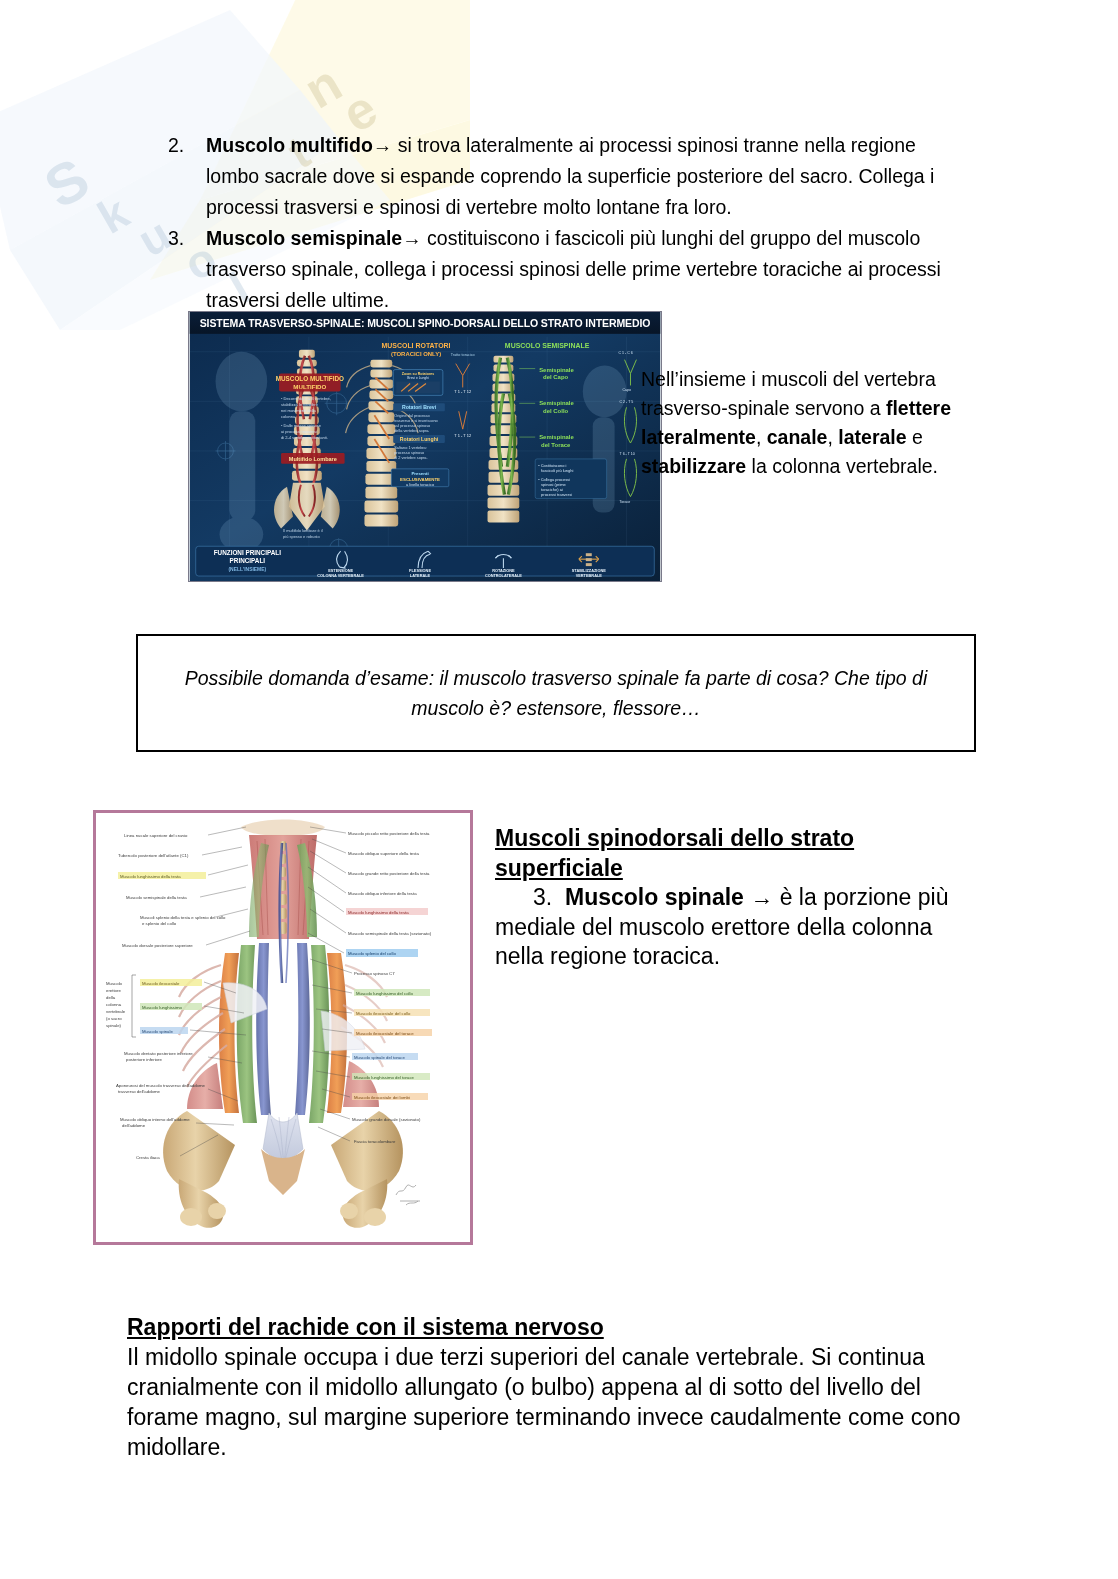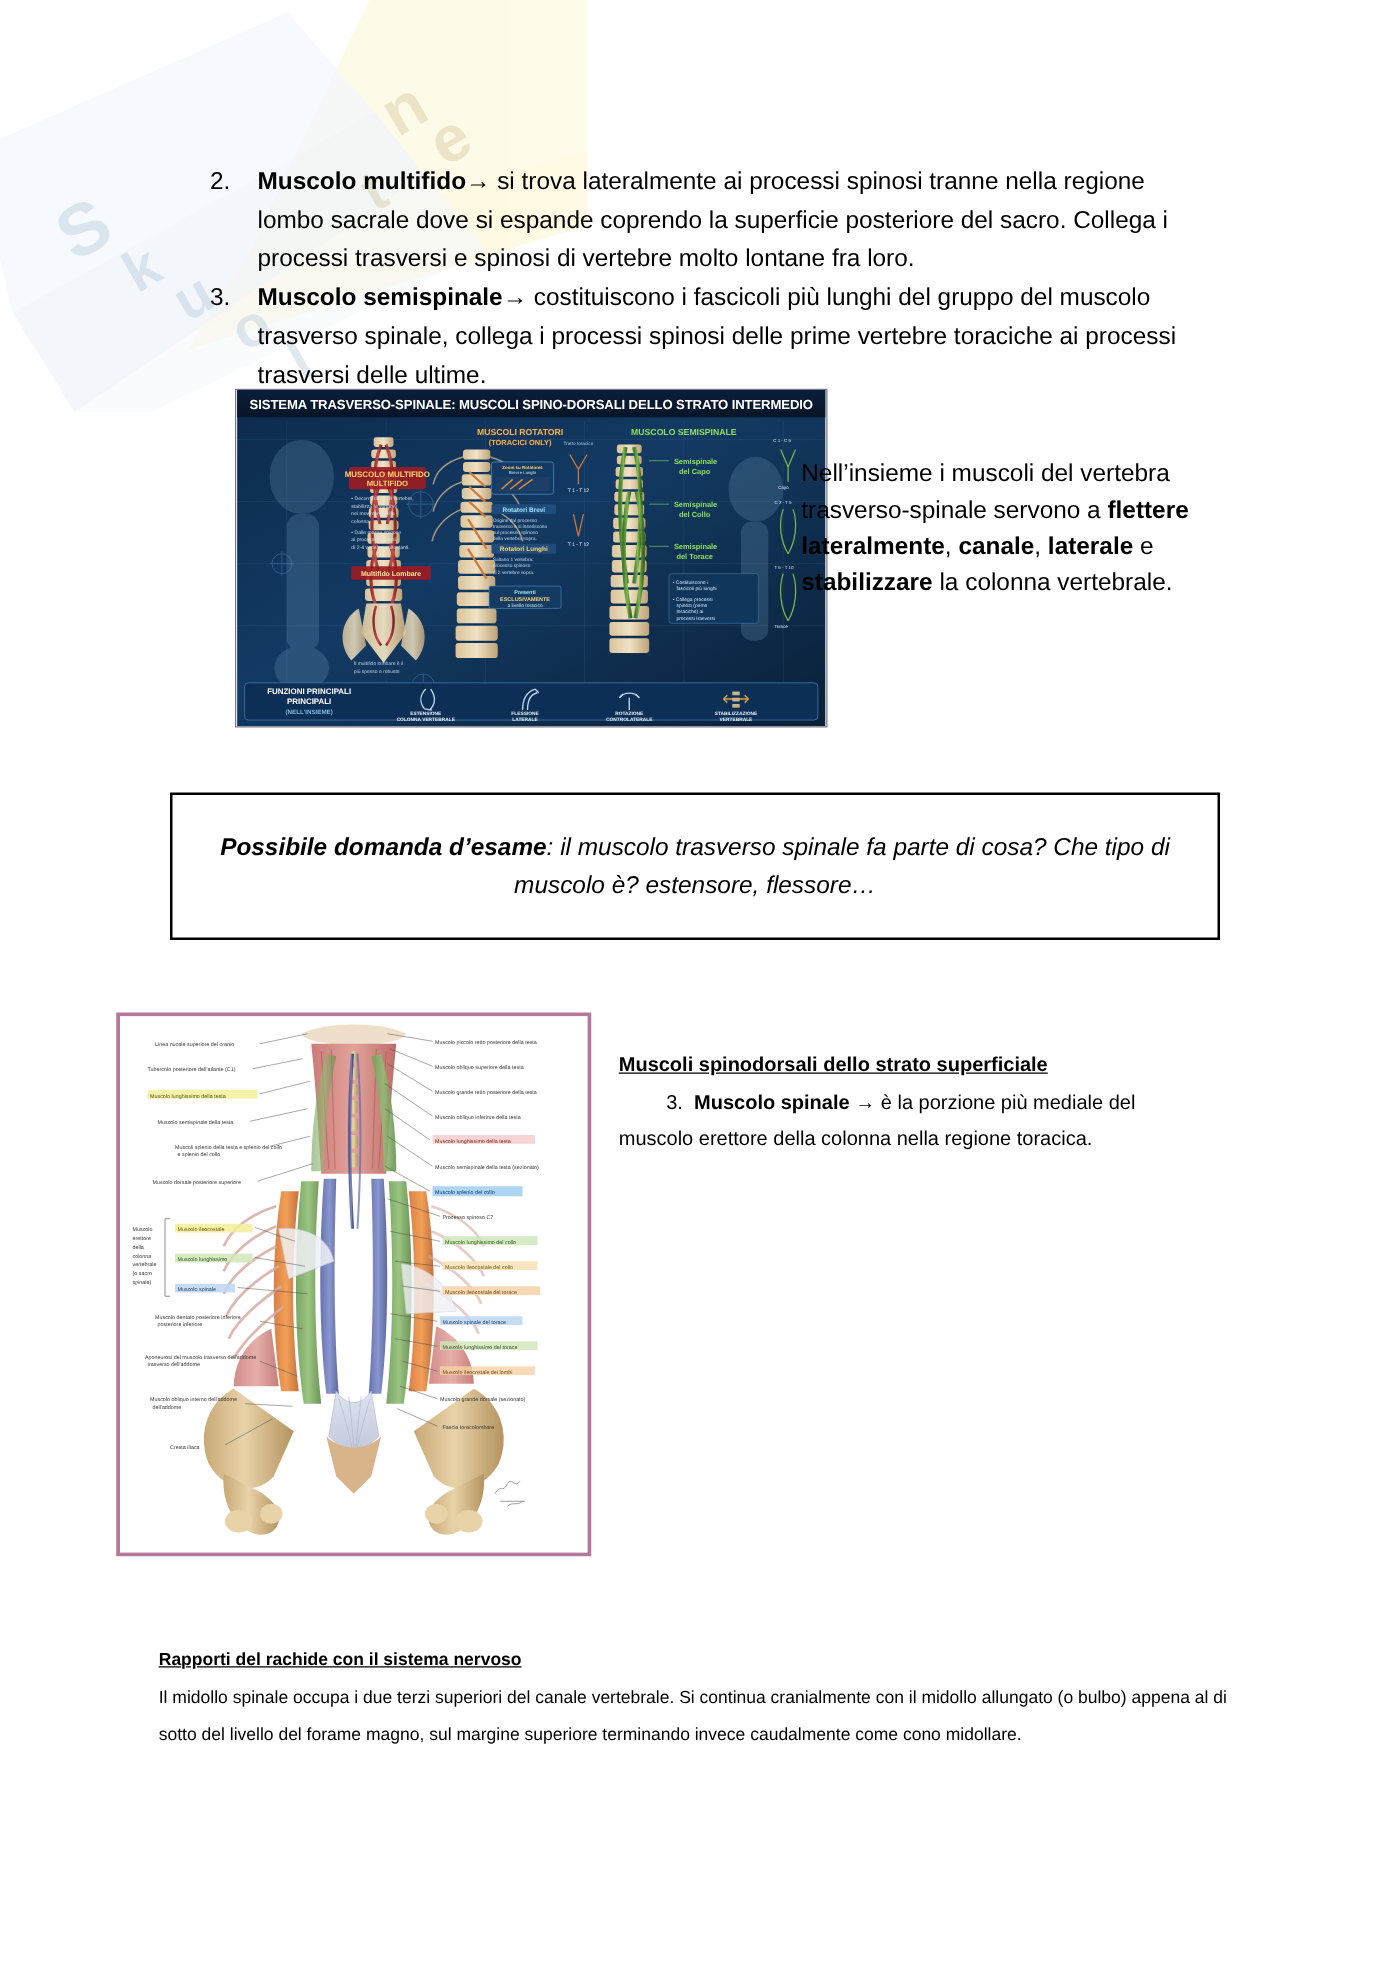--- a/index.html
+++ b/index.html
@@ -98,61 +98,60 @@
     align-items: center;
     justify-content: center;
   }
   .exam-inner {
     width: 812px;
     text-align: center;
     font-size: 19.5px;
     line-height: 30px;
     font-style: italic;
   }
-  .exam-lead { font-weight: bold; font-style: italic; }
+  .exam-lead { font-weight: normal; font-style: italic; }
 
   
   .fig2-wrap {
     position: absolute;
     left: 93px;
     top: 810px;
     width: 380px;
     height: 435px;
     border: 3px solid #b5789a;
     background: #ffffff;
     box-sizing: border-box;
   }
   .fig2 { width: 100%; height: 100%; display: block; }
 
   
   .mid-text {
     position: absolute;
     left: 495px;
     top: 824px;
     width: 470px;
-    font-size: 16px;
+    font-size: 23px;
     line-height: 29.5px;
-    margin-top: 14px;
   }
   .heading-ul {
     font-weight: bold;
     text-decoration: underline;
     display: block;
   }
   .num-item {
     text-indent: 38px;
   }
 
   
   .bottom-sec {
     position: absolute;
     left: 127px;
     top: 1312px;
     width: 855px;
-    font-size: 14px;
+    font-size: 23px;
     line-height: 30px;
   }
 </style>
 </head>
 <body>
 
 <div class="page">
 
   <div class="watermark">
     <svg class="wm-svg" viewBox="0 0 470 330" xmlns="http://www.w3.org/2000/svg">

